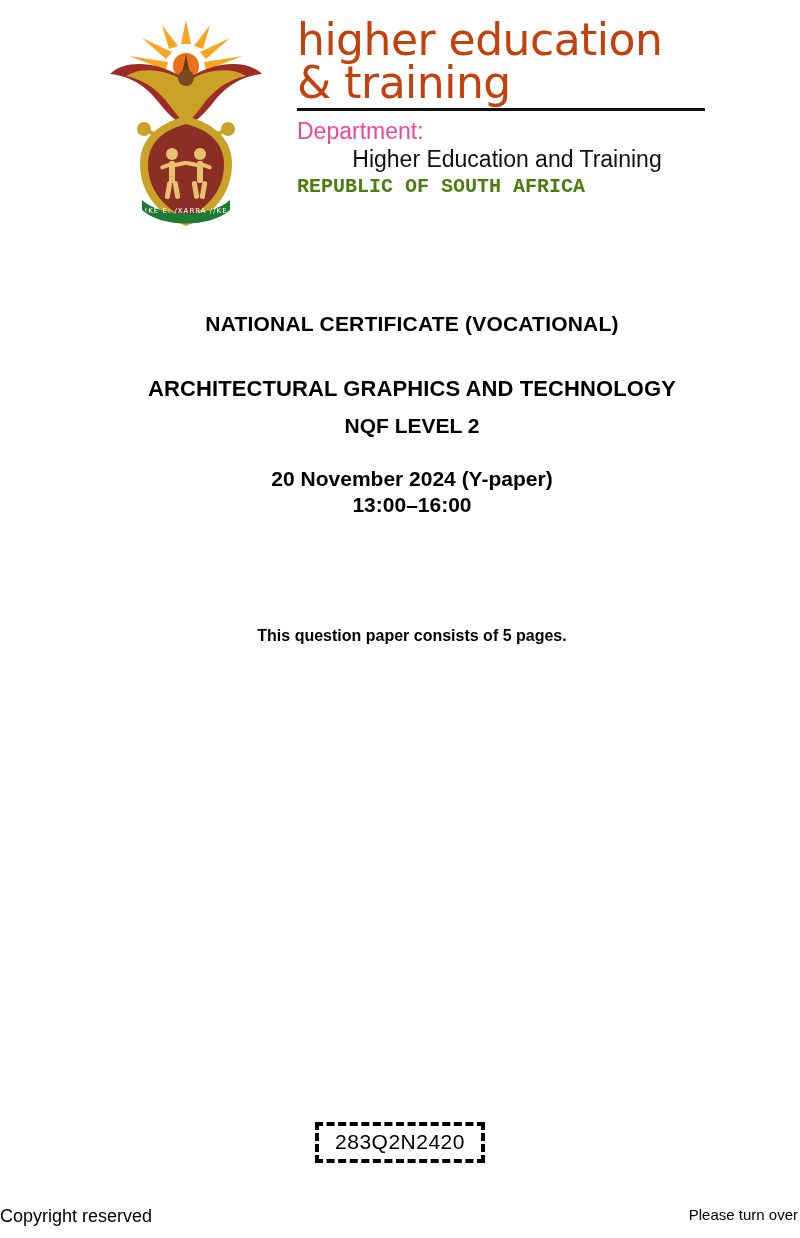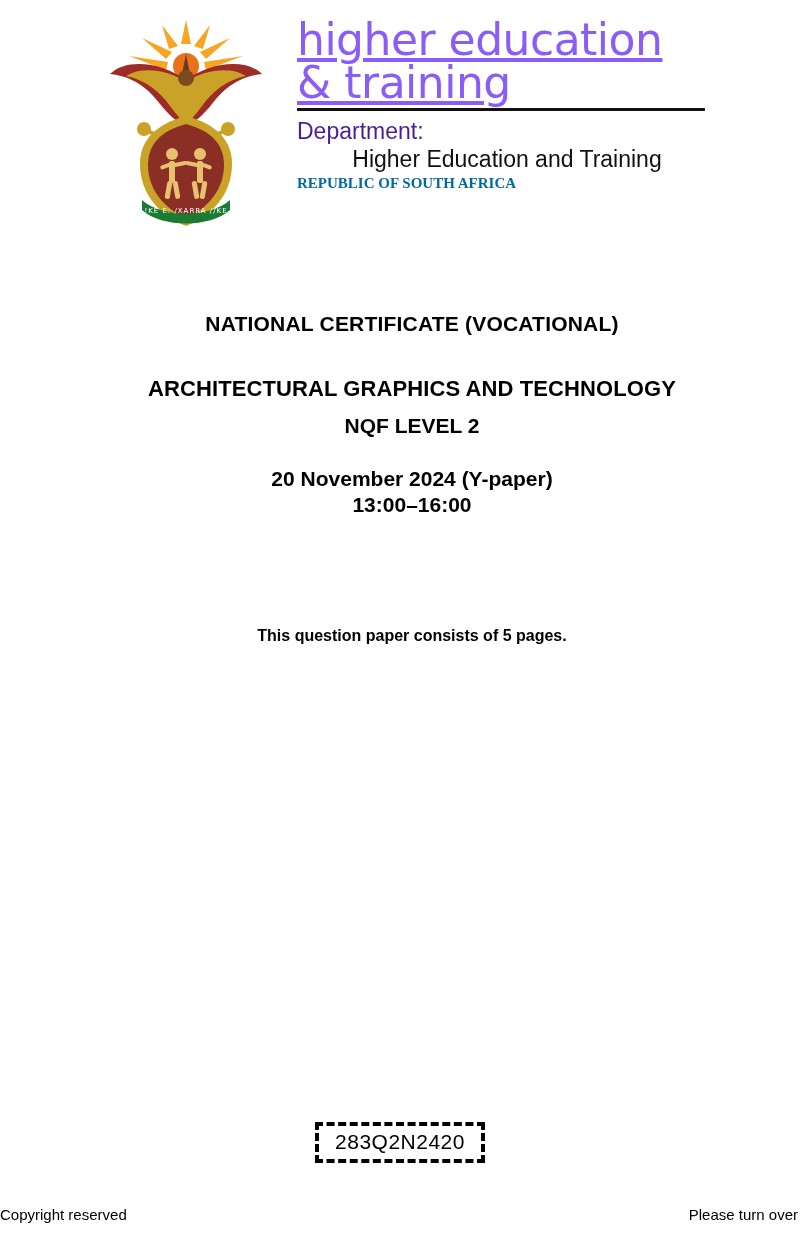--- a/index.html
+++ b/index.html
@@ -36,48 +36,47 @@
     left: 297px;
     top: 8px;
     width: 420px;
   }
   .dept-title {
     font-family: "DejaVu Sans", sans-serif;
     font-size: 44px;
     line-height: 0.98;
     font-weight: 400;
     letter-spacing: -0.5px;
-    color: #8b5cf6;
+    color: #c2410c;
     white-space: pre-line;
-    text-decoration: underline;
   }
   .dept-rule {
     border-bottom: 3px solid #111111;
     width: 408px;
     margin-top: 4px;
   }
   .dept-sub1 {
     font-family: "Liberation Sans", sans-serif;
     font-size: 23px;
     margin-top: 7px;
-    color: #4c1d95;
+    color: #ec4899;
   }
   .dept-sub2 {
     font-family: "Liberation Sans", sans-serif;
     font-size: 23px;
     margin-top: 1px;
     color: #111111;
     text-align: center;
   }
   .dept-sub3 {
-    font-family: Liberation Serif, serif;
-    font-size: 15px;
+    font-family: Liberation Mono, monospace;
+    font-size: 20px;
     font-weight: bold;
     margin-top: 2px;
-    color: #0369a1;
+    color: #4d7c0f;
   }
 
   
   .title-block {
     position: absolute;
     top: 312px;
     left: 12px;
     width: 800px;
     text-align: center;
   }
@@ -151,21 +150,21 @@
     position: absolute;
     bottom: 12px;
     left: 0;
     width: 800px;
     height: 20px;
   }
   .footer-left {
     position: absolute;
     left: 0px;
     top: 0;
-    font-size: 15px;
+    font-size: 18px;
   }
   .footer-right {
     position: absolute;
     right: 2px;
     top: 0;
     font-size: 15px;
   }
 </style>
 </head>
 <body>

